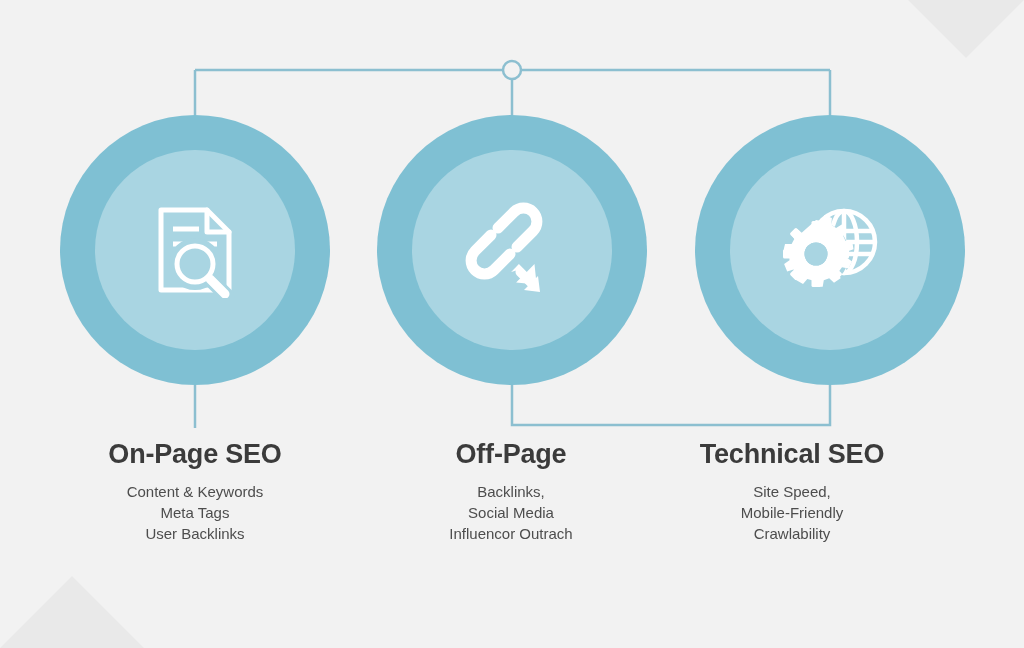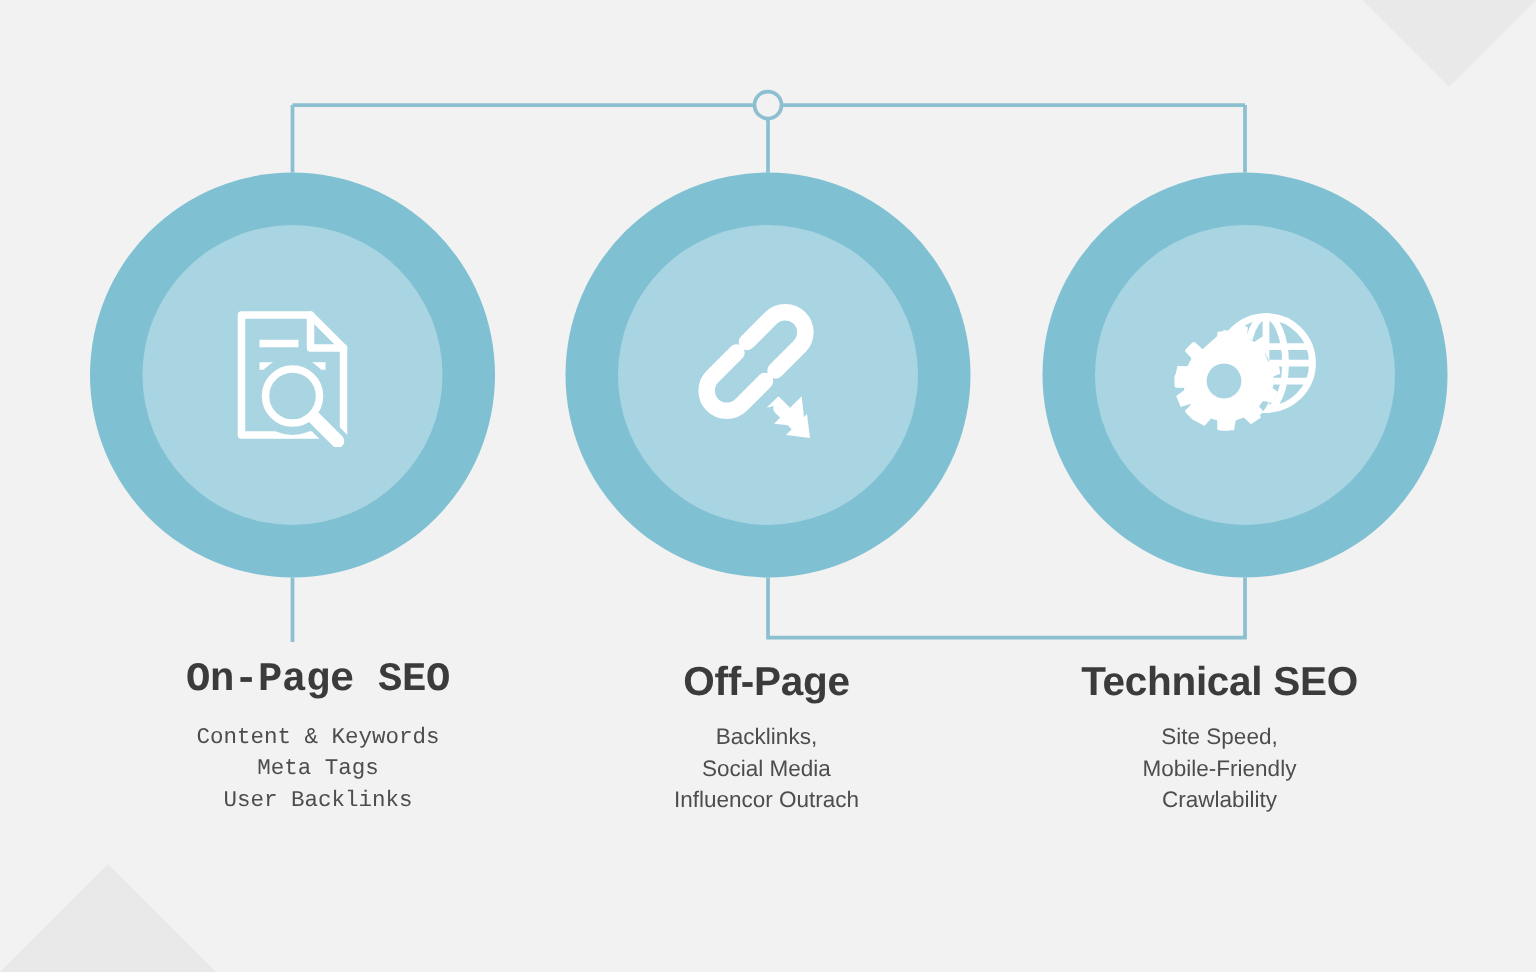--- a/index.html
+++ b/index.html
@@ -85,23 +85,23 @@
   #node-1 { left: 377px; top: 115px; }
   #node-2 { left: 695px; top: 115px; }
 
   
   .col-text {
     position: absolute;
     top: 440px;
     width: 330px;
     text-align: center;
   }
-  #text-0 { left: 47px; font-family: Liberation Mono, monospace; }
+  #text-0 { left: 30px; }
   #text-1 { left: 346px; }
-  #text-2 { left: 648px; }
+  #text-2 { left: 627px; }
 
   .col-title {
     font-size: 27px;
     font-weight: bold;
     color: #3b3b3b;
     letter-spacing: -0.2px;
     margin: 0 0 11px 0;
     line-height: 1.1;
   }
   .col-lines {

